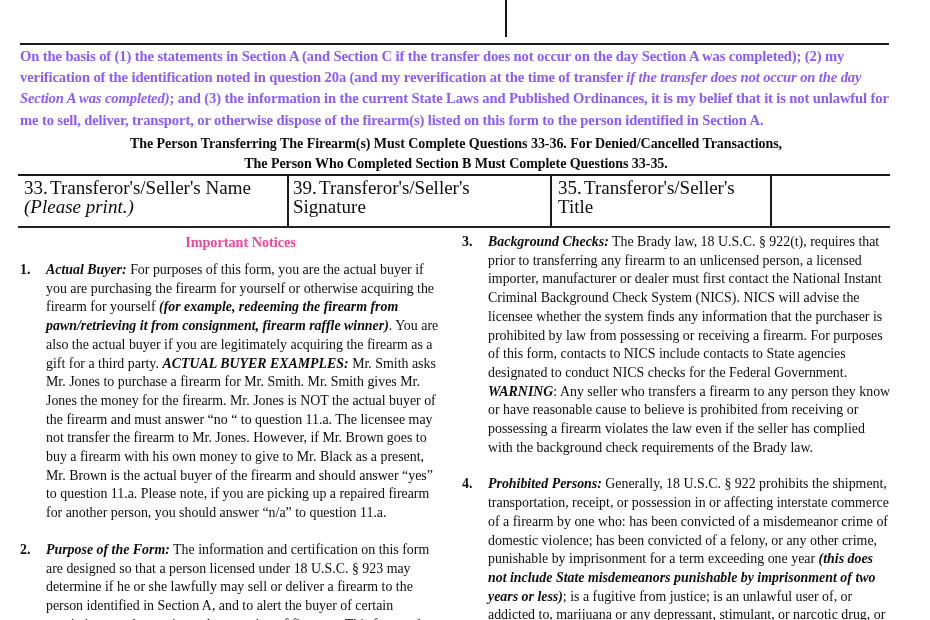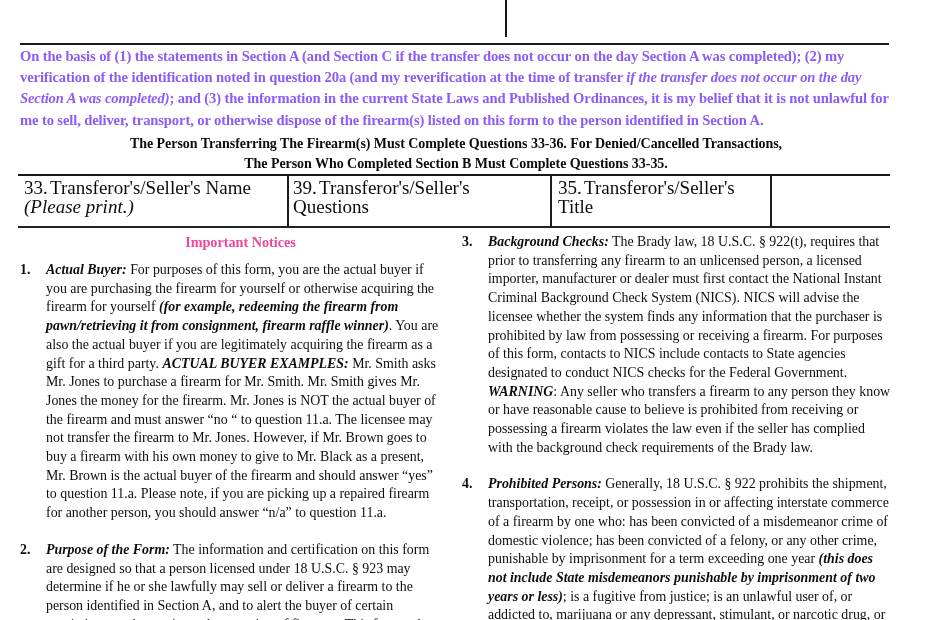--- a/index.html
+++ b/index.html
@@ -164,21 +164,21 @@
 
   <div class="qt-vrule" style="left:269px;"></div>
   <div class="qt-vrule" style="left:532px;"></div>
   <div class="qt-vrule" style="left:752px;"></div>
 
   <div class="qt-cell" style="left:6px; width:258px;">
     <span class="num">33.</span><span>Transferor's/Seller's Name </span><span class="ital">(Please print.)</span>
   </div>
 
   <div class="qt-cell" style="left:275px; width:252px;">
-    <span class="num">39.</span><span>Transferor's/Seller's Questions</span>
+    <span class="num">39.</span><span>Transferor's/Seller's Signature</span>
   </div>
 
   <div class="qt-cell" style="left:540px; width:208px;">
     <span class="num">35.</span><span>Transferor's/Seller's Title</span>
   </div>
 
 </div>
 
 <div id="notices-heading">Important Notices</div>
 

